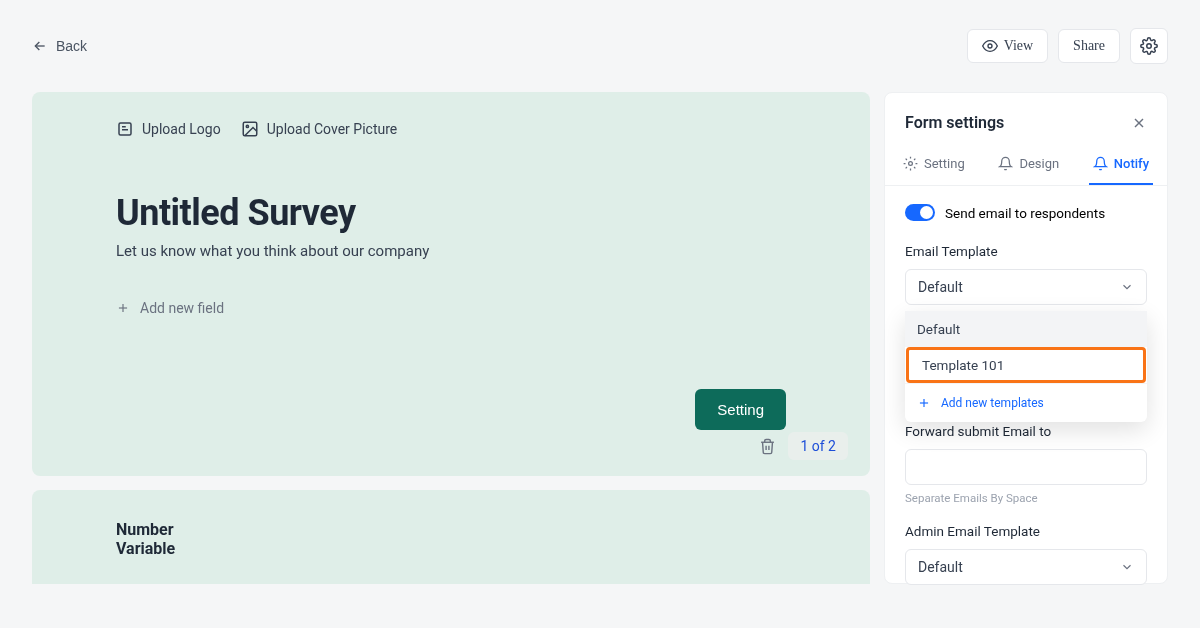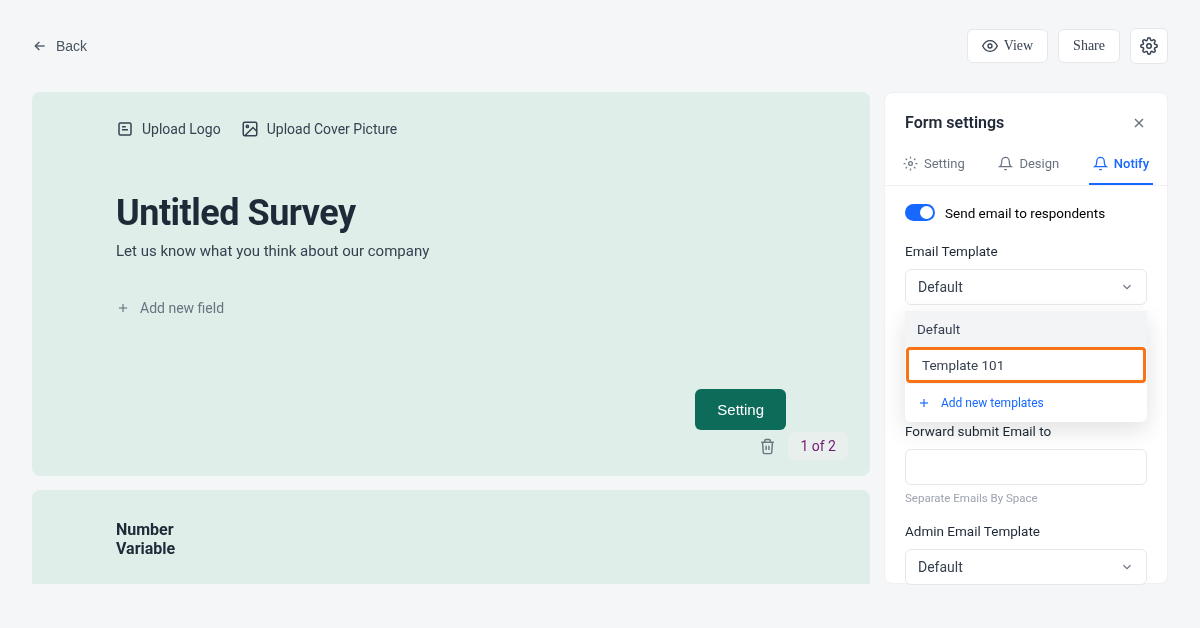--- a/index.html
+++ b/index.html
@@ -22,21 +22,21 @@
 .upload-item svg { width: 18px; height: 18px; }
 
 .title { font-size: 36px; font-weight: 700; color: #1f2937; margin-top: 30px; letter-spacing: -0.5px; }
 .subtitle { font-size: 15px; color: #374151; margin-top: 8px; }
 .add-field { display: inline-flex; align-items: center; gap: 10px; font-size: 14px; color: #6b7280; margin-top: 40px; cursor: pointer; }
 .add-field svg { width: 14px; height: 14px; }
 
 .continue-btn { position: absolute; bottom: 46px; right: 84px; background: #0d6b5a; color: #fff; border: none; border-radius: 6px; padding: 12px 22px; font-size: 15px; cursor: pointer; }
 .card-footer { position: absolute; bottom: 16px; right: 22px; display: flex; align-items: center; gap: 12px; }
 .trash-btn { background: none; border: none; cursor: pointer; color: #6b7280; display: inline-flex; }
-.page-badge { background: #e9efec; color: #701a75; border-radius: 6px; padding: 6px 12px; font-size: 14px; }
+.page-badge { background: #e9efec; color: #1d4ed8; border-radius: 6px; padding: 6px 12px; font-size: 14px; }
 
 .card-secondary { padding: 30px 84px; }
 .field-label { font-size: 16px; font-weight: 700; color: #1f2937; margin-bottom: 26px; }
 
 .sidebar { position: absolute; top: 92px; right: 32px; width: 284px; bottom: 44px; background: #fff; border-radius: 8px; border: 1px solid #eef0f2; padding: 20px 0 0 0; overflow: visible; }
 .sidebar-header { display: flex; align-items: center; justify-content: space-between; padding: 0 20px 14px 20px; }
 .sidebar-title { font-size: 16px; font-weight: 600; }
 .close-btn { background: none; border: none; color: #6b7280; cursor: pointer; }
 
 .tabs { display: flex; border-bottom: 1px solid #eef0f2; padding: 0 14px; gap: 18px; justify-content: space-between; }

